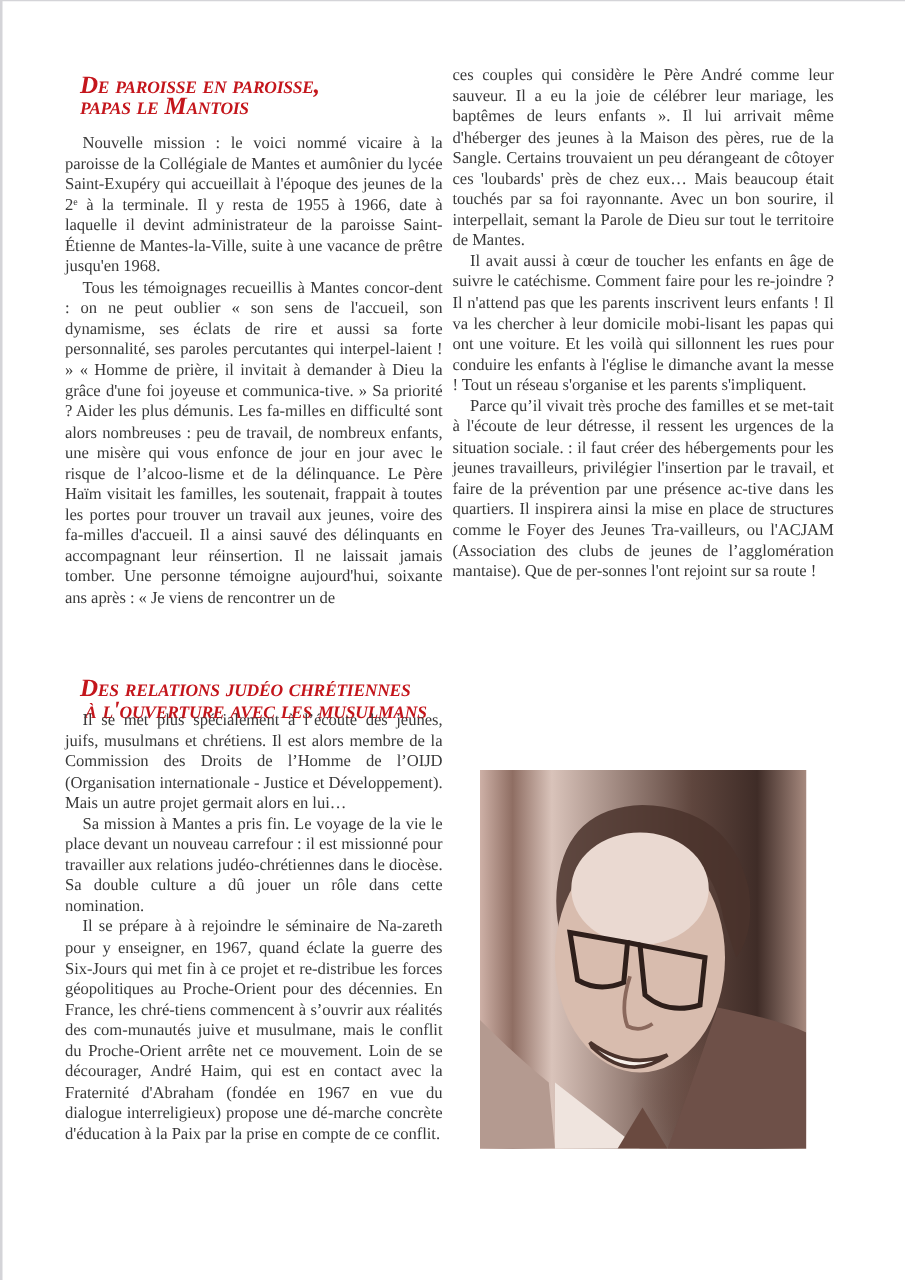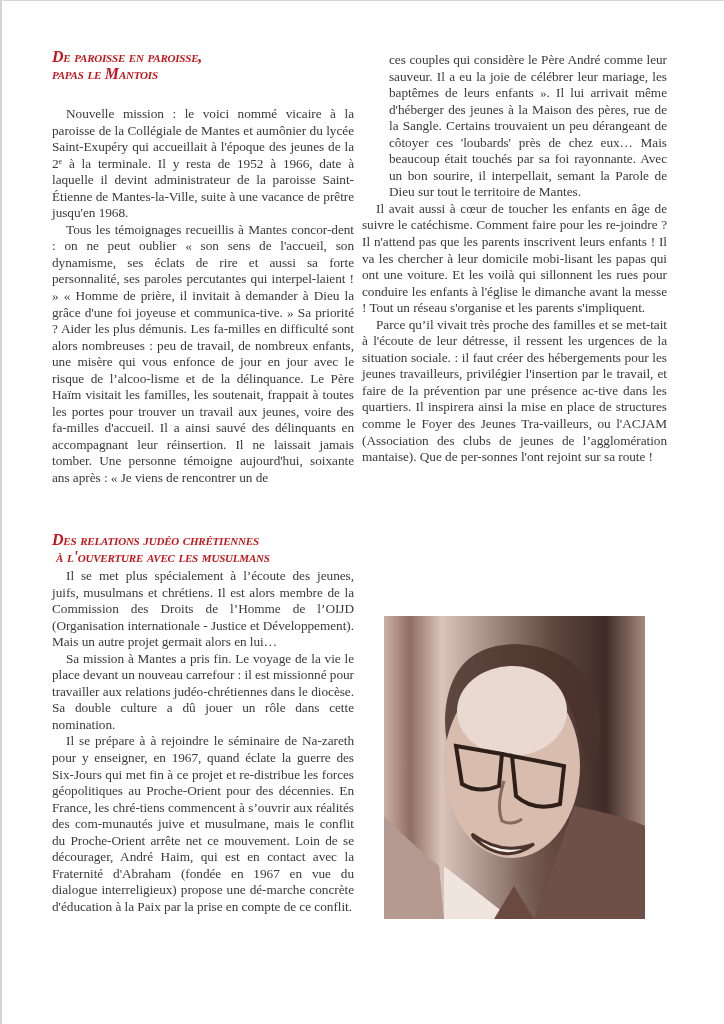--- a/index.html
+++ b/index.html
@@ -16,28 +16,28 @@
   .col {
     position: absolute;
     font-size: 13.3px; line-height: 16.55px;
     text-align: justify; hyphens: manual;
     letter-spacing: -0.05px;
   }
   .col-left { left: 52px; width: 302px; }
   .col-right { left: 362px; width: 305px; top: 52px; }
   .heading {
     color: #c4161c; font-style: italic; font-weight: bold;
-    font-variant: small-caps; font-size: 16px; line-height: 17px;
-    margin: 0; letter-spacing: -0.2px;
+    font-variant: small-caps; font-size: 20px; line-height: 17px;
+    margin: 12px; letter-spacing: -0.2px;
   }
   .heading-1 { position: absolute; left: 52px; top: 48px; width: 300px; }
   .heading-2 { position: absolute; left: 52px; top: 531px; width: 300px; }
   .heading-2 .line2 { display: block; padding-left: 4px; }
   p { margin: 0; text-indent: 14px; }
-  p.noindent { text-indent: 0; margin-left: 27px; }
+  p.noindent { text-indent: 0; }
   .block1 { top: 106px; }
   .block2 { top: 568px; }
   sup { font-size: 8px; line-height: 0; vertical-align: 4px; }
   .photo {
     position: absolute; left: 384px; top: 616px; width: 261px; height: 303px;
     overflow: hidden;
     background:
       radial-gradient(ellipse 48px 38px at 128px 97px, #efe0d8 0%, #e3cdc2 60%, rgba(0,0,0,0) 100%),
       radial-gradient(ellipse 75px 100px at 128px 145px, #d9bcae 0%, #b48f80 55%, rgba(0,0,0,0) 80%),
       radial-gradient(ellipse 100px 70px at 200px 260px, #6d4f46 0%, rgba(0,0,0,0) 80%),
@@ -48,21 +48,21 @@
 <body>
 
 <div class="page-frame"></div>
 
 <h2 class="heading heading-1">
   <span>De paroisse en paroisse,</span><br>
   <span>papas le Mantois</span>
 </h2>
 
 <div class="col col-left block1">
-  <p><span>Nouvelle mission : le voici nommé vicaire à la paroisse de la Collégiale de Mantes et aumônier du lycée Saint-Exupéry qui accueillait à l'époque des jeunes de la 2</span><sup>e</sup><span> à la terminale. Il y resta de 1952 à 1966, date à laquelle il devint administrateur de la paroisse Saint-Étienne de Mantes-la-Ville, suite à une vacance de prêtre jusqu'en 1968.</span></p>
+  <p><span>Nouvelle mission : le voici nommé vicaire à la paroisse de la Collégiale de Mantes et aumônier du lycée Saint-Exupéry qui accueillait à l'époque des jeunes de la 2</span><sup>e</sup><span> à la terminale. Il y resta de 1955 à 1966, date à laquelle il devint administrateur de la paroisse Saint-Étienne de Mantes-la-Ville, suite à une vacance de prêtre jusqu'en 1968.</span></p>
   <p>Tous les témoignages recueillis à Mantes concor-dent : on ne peut oublier « son sens de l'accueil, son dynamisme, ses éclats de rire et aussi sa forte personnalité, ses paroles percutantes qui interpel-laient ! » « Homme de prière, il invitait à demander à Dieu la grâce d'une foi joyeuse et communica-tive. » Sa priorité ? Aider les plus démunis. Les fa-milles en difficulté sont alors nombreuses : peu de travail, de nombreux enfants, une misère qui vous enfonce de jour en jour avec le risque de l’alcoo-lisme et de la délinquance. Le Père Haïm visitait les familles, les soutenait, frappait à toutes les portes pour trouver un travail aux jeunes, voire des fa-milles d'accueil. Il a ainsi sauvé des délinquants en accompagnant leur réinsertion. Il ne laissait jamais tomber. Une personne témoigne aujourd'hui, soixante ans après : « Je viens de rencontrer un de</p>
 </div>
 
 <div class="col col-right">
   <p class="noindent">ces couples qui considère le Père André comme leur sauveur. Il a eu la joie de célébrer leur mariage, les baptêmes de leurs enfants ». Il lui arrivait même d'héberger des jeunes à la Maison des pères, rue de la Sangle. Certains trouvaient un peu dérangeant de côtoyer ces 'loubards' près de chez eux… Mais beaucoup était touchés par sa foi rayonnante. Avec un bon sourire, il interpellait, semant la Parole de Dieu sur tout le territoire de Mantes.</p>
   <p>Il avait aussi à cœur de toucher les enfants en âge de suivre le catéchisme. Comment faire pour les re-joindre ? Il n'attend pas que les parents inscrivent leurs enfants ! Il va les chercher à leur domicile mobi-lisant les papas qui ont une voiture. Et les voilà qui sillonnent les rues pour conduire les enfants à l'église le dimanche avant la messe ! Tout un réseau s'organise et les parents s'impliquent.</p>
   <p>Parce qu’il vivait très proche des familles et se met-tait à l'écoute de leur détresse, il ressent les urgences de la situation sociale. : il faut créer des hébergements pour les jeunes travailleurs, privilégier l'insertion par le travail, et faire de la prévention par une présence ac-tive dans les quartiers. Il inspirera ainsi la mise en place de structures comme le Foyer des Jeunes Tra-vailleurs, ou l'ACJAM (Association des clubs de jeunes de l’agglomération mantaise). Que de per-sonnes l'ont rejoint sur sa route !</p>
 </div>
 
 <h2 class="heading heading-2">

